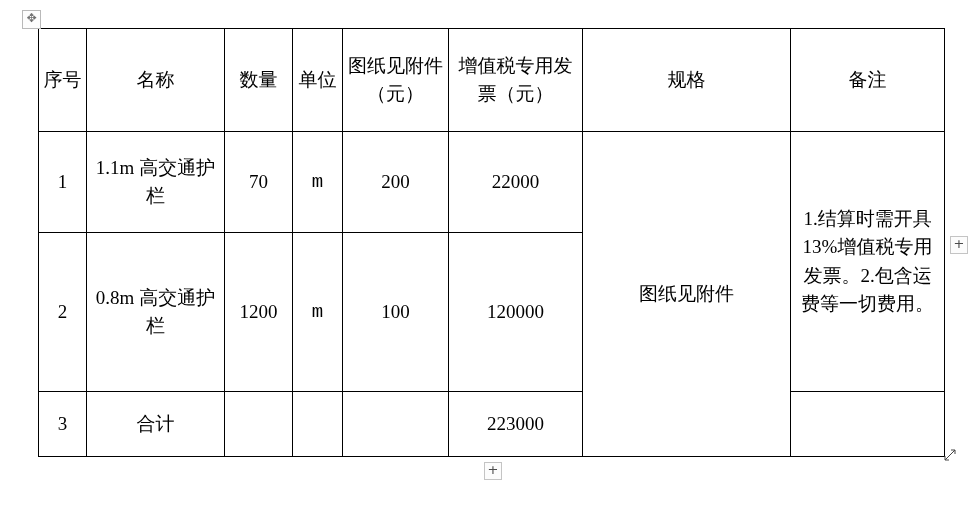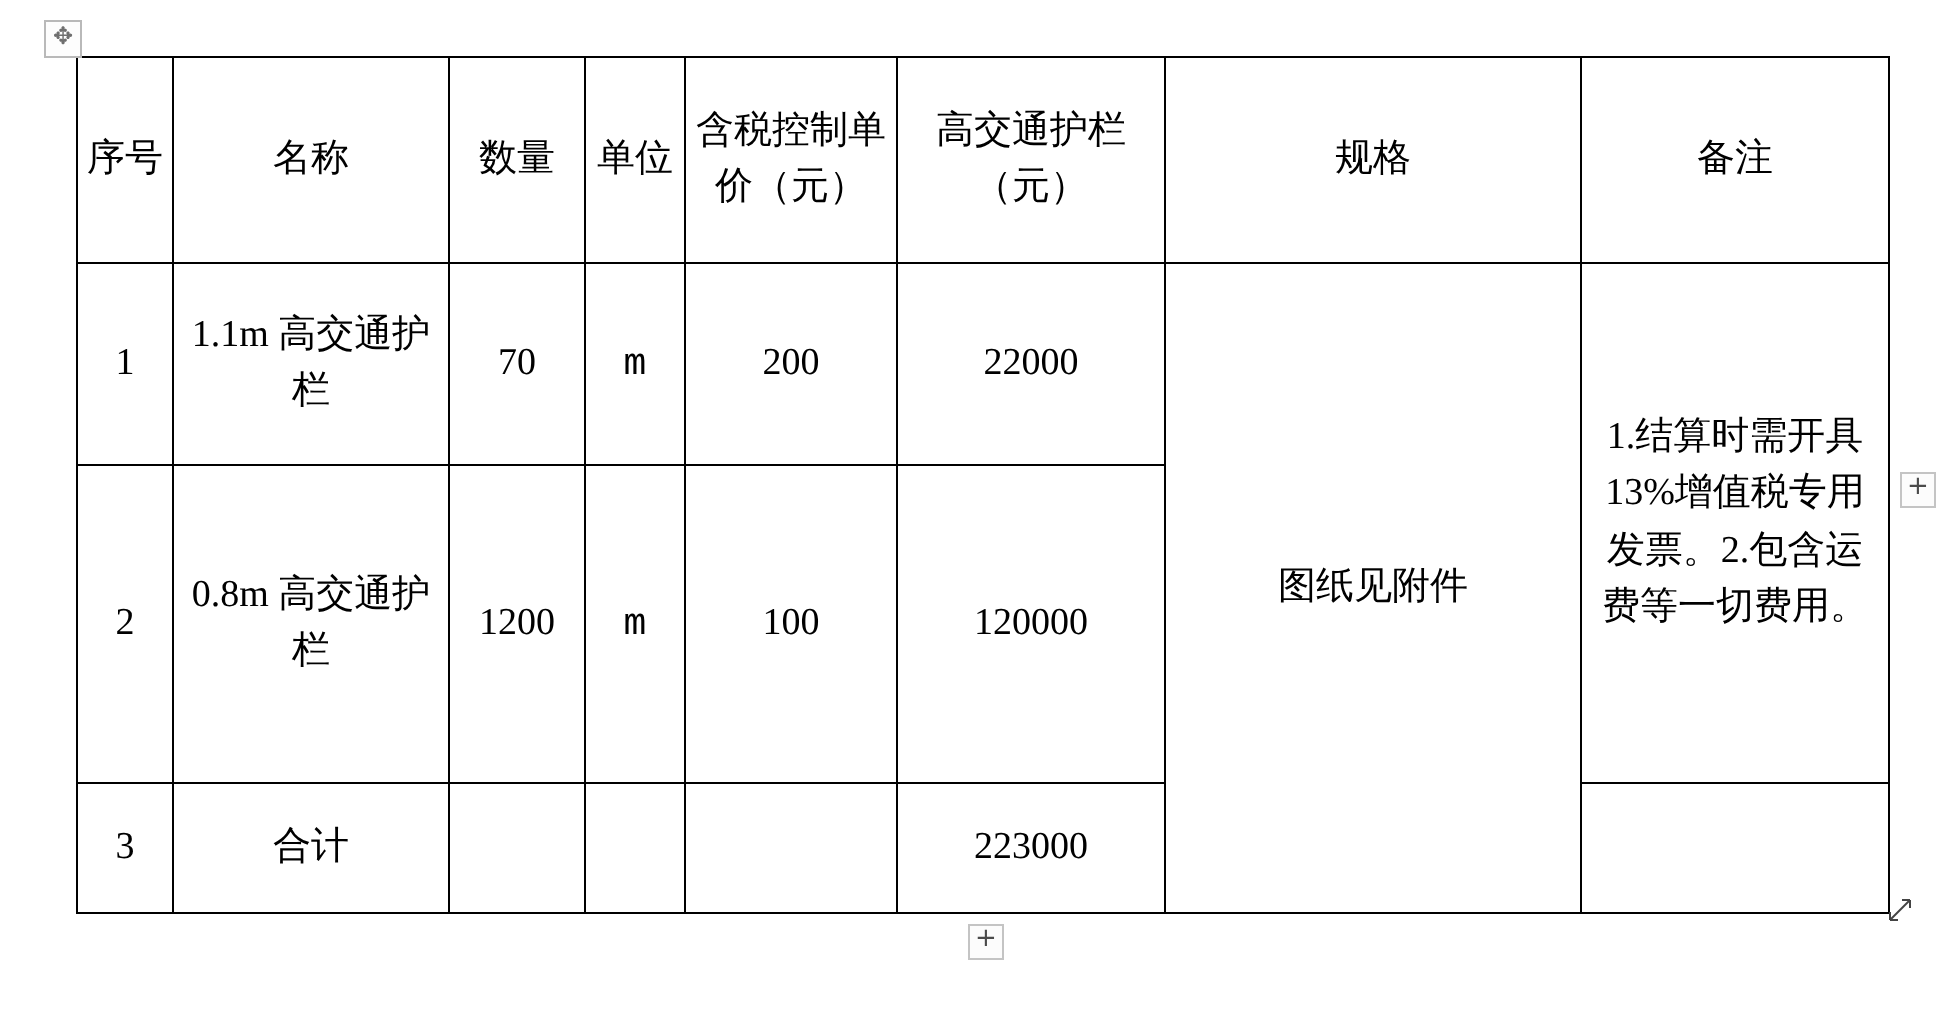--- a/index.html
+++ b/index.html
@@ -132,22 +132,22 @@
       <col class="col-total">
       <col class="col-spec">
       <col class="col-remark">
   </colgroup>
   <tbody>
     <tr class="h-row">
       <td class="hdr-seq">序号</td>
       <td>名称</td>
       <td>数量</td>
       <td>单位</td>
-      <td>含税控制单价（元）</td>
-      <td>高交通护栏（元）</td>
+      <td>图纸见附件（元）</td>
+      <td>增值税专用发票（元）</td>
       <td>规格</td>
       <td>备注</td>
     </tr>
 
     <tr class="r1">
       <td>1</td>
       <td class="cell-name">1.1m 高交通护栏</td>
       <td>70</td>
       <td class="cell-mono">m</td>
       <td>200</td>

